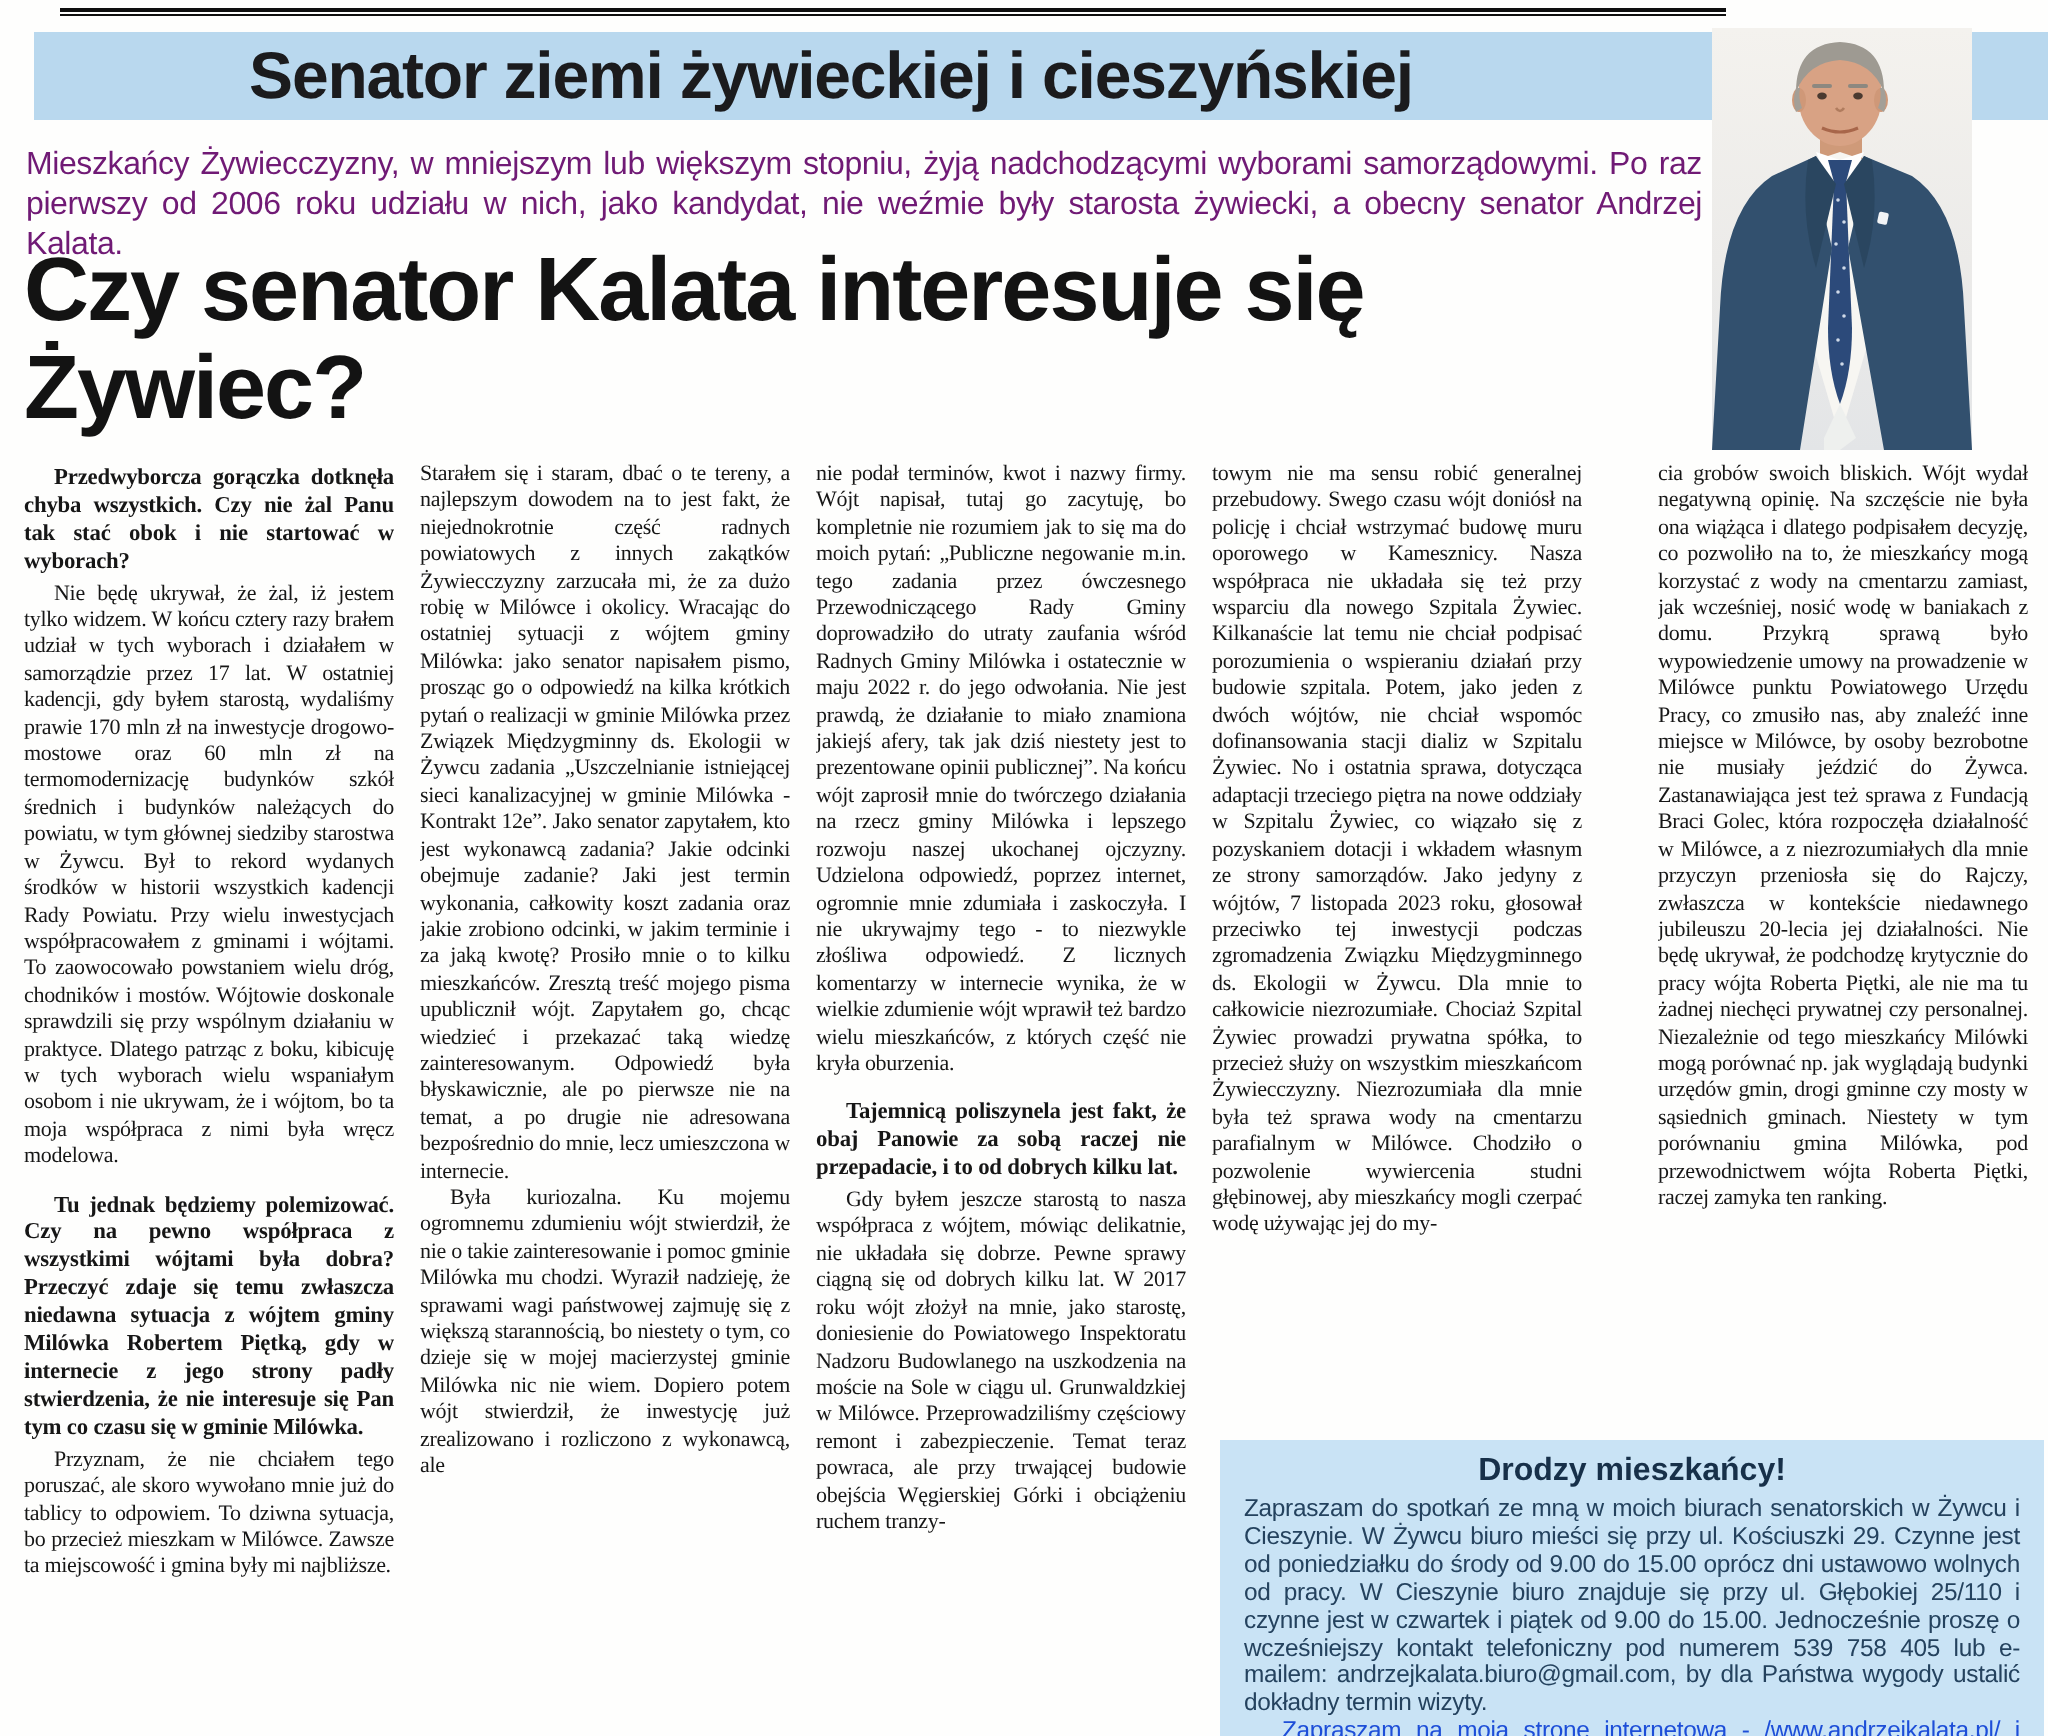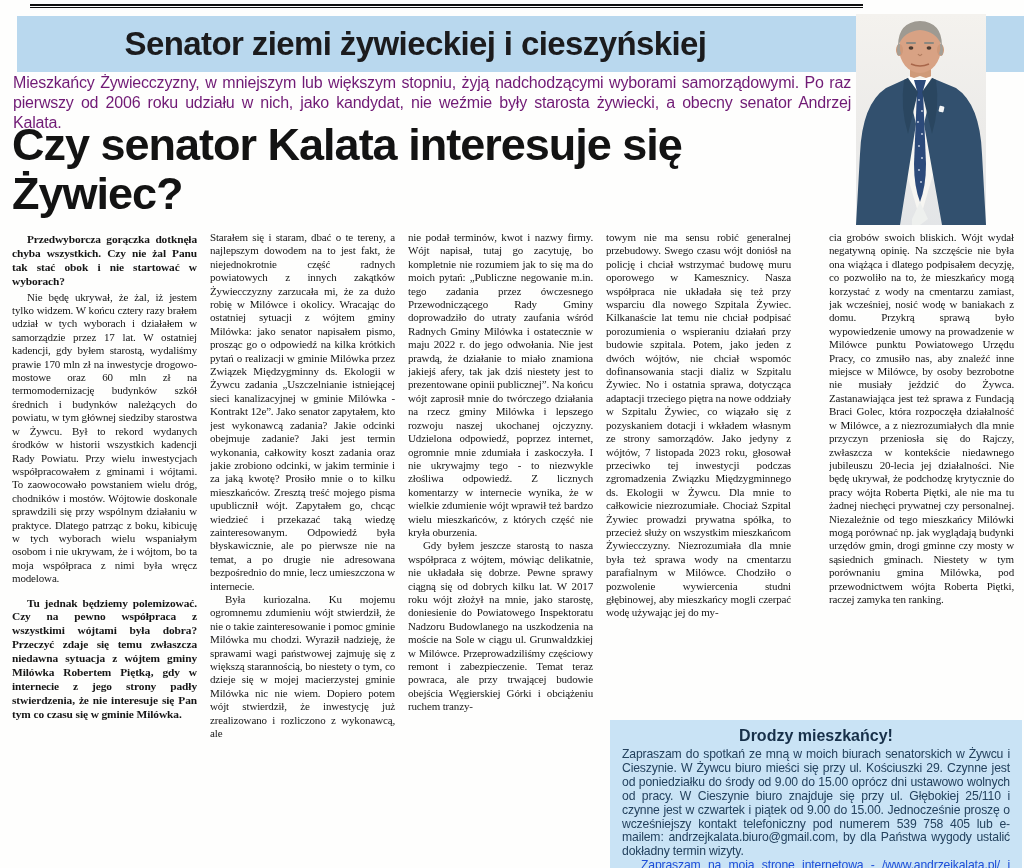--- a/index.html
+++ b/index.html
@@ -21,21 +21,21 @@
   .top-rule{
     position:absolute;left:30px;top:4px;width:833px;height:4px;
     border-top:2.5px solid #0e0e0e;border-bottom:1.5px solid #0e0e0e;
   }
   .payment-label{
     position:absolute;top:24px;right:36px;
     font-family:"Liberation Sans", sans-serif;
     font-size:9px;font-weight:700;letter-spacing:.4px;color:#101010;
   }
   .banner{
-    position:absolute;left:17px;top:16px;right:0;height:56px;
+    position:absolute;left:17px;top:16px;right:0;height:44px;
     background:var(--banner);
   }
   .banner-title{
     height:100%;display:flex;align-items:center;justify-content:center;
     padding-right:210px;
     font-family:"Liberation Sans", sans-serif;
     font-size:33px;font-weight:700;letter-spacing:-0.6px;color:#1b1b1d;
     white-space:nowrap;
   }
   .lead{
@@ -165,27 +165,29 @@
 
       <path d="M56,205 L64,188 L72,205 L64,211 L56,211 Z" fill="#eef0ee"></path>
     </svg>
   </div>
 
   <div class="columns" id="columns">
       <div class="col">
         <p class="question">Przedwyborcza gorączka dotknęła chyba wszystkich. Czy nie żal Panu tak stać obok i nie startować w wyborach?</p>
         <p class="answer">Nie będę ukrywał, że żal, iż jestem tylko widzem. W końcu cztery razy brałem udział w tych wyborach i działałem w samorządzie przez 17 lat. W ostatniej kadencji, gdy byłem starostą, wydaliśmy prawie 170 mln zł na inwestycje drogowo-mostowe oraz 60 mln zł na termomodernizację budynków szkół średnich i budynków należących do powiatu, w tym głównej siedziby starostwa w Żywcu. Był to rekord wydanych środków w historii wszystkich kadencji Rady Powiatu. Przy wielu inwestycjach współpracowałem z gminami i wójtami. To zaowocowało powstaniem wielu dróg, chodników i mostów. Wójtowie doskonale sprawdzili się przy wspólnym działaniu w praktyce. Dlatego patrząc z boku, kibicuję w tych wyborach wielu wspaniałym osobom i nie ukrywam, że i wójtom, bo ta moja współpraca z nimi była wręcz modelowa.</p>
         <p class="question">Tu jednak będziemy polemizować. Czy na pewno współpraca z wszystkimi wójtami była dobra? Przeczyć zdaje się temu zwłaszcza niedawna sytuacja z wójtem gminy Milówka Robertem Piętką, gdy w internecie z jego strony padły stwierdzenia, że nie interesuje się Pan tym co czasu się w gminie Milówka.</p>
+        <p class="answer">Przyznam, że nie chciałem tego poruszać, ale skoro wywołano mnie już do tablicy to odpowiem. To dziwna sytuacja, bo przecież mieszkam w Milówce. Zawsze ta miejscowość i gmina były mi najbliższe.</p>
       </div>
       <div class="col">
         <p class="answer-cont">Starałem się i staram, dbać o te tereny, a najlepszym dowodem na to jest fakt, że niejednokrotnie część radnych powiatowych z innych zakątków Żywiecczyzny zarzucała mi, że za dużo robię w Milówce i okolicy. Wracając do ostatniej sytuacji z wójtem gminy Milówka: jako senator napisałem pismo, prosząc go o odpowiedź na kilka krótkich pytań o realizacji w gminie Milówka przez Związek Międzygminny ds. Ekologii w Żywcu zadania „Uszczelnianie istniejącej sieci kanalizacyjnej w gminie Milówka - Kontrakt 12e”. Jako senator zapytałem, kto jest wykonawcą zadania? Jakie odcinki obejmuje zadanie? Jaki jest termin wykonania, całkowity koszt zadania oraz jakie zrobiono odcinki, w jakim terminie i za jaką kwotę? Prosiło mnie o to kilku mieszkańców. Zresztą treść mojego pisma upublicznił wójt. Zapytałem go, chcąc wiedzieć i przekazać taką wiedzę zainteresowanym. Odpowiedź była błyskawicznie, ale po pierwsze nie na temat, a po drugie nie adresowana bezpośrednio do mnie, lecz umieszczona w internecie.</p>
         <p class="answer">Była kuriozalna. Ku mojemu ogromnemu zdumieniu wójt stwierdził, że nie o takie zainteresowanie i pomoc gminie Milówka mu chodzi. Wyraził nadzieję, że sprawami wagi państwowej zajmuję się z większą starannością, bo niestety o tym, co dzieje się w mojej macierzystej gminie Milówka nic nie wiem. Dopiero potem wójt stwierdził, że inwestycję już zrealizowano i rozliczono z wykonawcą, ale</p>
       </div>
       <div class="col">
         <p class="answer-cont">nie podał terminów, kwot i nazwy firmy. Wójt napisał, tutaj go zacytuję, bo kompletnie nie rozumiem jak to się ma do moich pytań: „Publiczne negowanie m.in. tego zadania przez ówczesnego Przewodniczącego Rady Gminy doprowadziło do utraty zaufania wśród Radnych Gminy Milówka i ostatecznie w maju 2022 r. do jego odwołania. Nie jest prawdą, że działanie to miało znamiona jakiejś afery, tak jak dziś niestety jest to prezentowane opinii publicznej”. Na końcu wójt zaprosił mnie do twórczego działania na rzecz gminy Milówka i lepszego rozwoju naszej ukochanej ojczyzny. Udzielona odpowiedź, poprzez internet, ogromnie mnie zdumiała i zaskoczyła. I nie ukrywajmy tego - to niezwykle złośliwa odpowiedź. Z licznych komentarzy w internecie wynika, że w wielkie zdumienie wójt wprawił też bardzo wielu mieszkańców, z których część nie kryła oburzenia.</p>
+        <p class="question">Tajemnicą poliszynela jest fakt, że obaj Panowie za sobą raczej nie przepadacie, i to od dobrych kilku lat.</p>
         <p class="answer">Gdy byłem jeszcze starostą to nasza współpraca z wójtem, mówiąc delikatnie, nie układała się dobrze. Pewne sprawy ciągną się od dobrych kilku lat. W 2017 roku wójt złożył na mnie, jako starostę, doniesienie do Powiatowego Inspektoratu Nadzoru Budowlanego na uszkodzenia na moście na Sole w ciągu ul. Grunwaldzkiej w Milówce. Przeprowadziliśmy częściowy remont i zabezpieczenie. Temat teraz powraca, ale przy trwającej budowie obejścia Węgierskiej Górki i obciążeniu ruchem tranzy-</p>
       </div>
       <div class="col">
         <p class="answer-cont">towym nie ma sensu robić generalnej przebudowy. Swego czasu wójt doniósł na policję i chciał wstrzymać budowę muru oporowego w Kamesznicy. Nasza współpraca nie układała się też przy wsparciu dla nowego Szpitala Żywiec. Kilkanaście lat temu nie chciał podpisać porozumienia o wspieraniu działań przy budowie szpitala. Potem, jako jeden z dwóch wójtów, nie chciał wspomóc dofinansowania stacji dializ w Szpitalu Żywiec. No i ostatnia sprawa, dotycząca adaptacji trzeciego piętra na nowe oddziały w Szpitalu Żywiec, co wiązało się z pozyskaniem dotacji i wkładem własnym ze strony samorządów. Jako jedyny z wójtów, 7 listopada 2023 roku, głosował przeciwko tej inwestycji podczas zgromadzenia Związku Międzygminnego ds. Ekologii w Żywcu. Dla mnie to całkowicie niezrozumiałe. Chociaż Szpital Żywiec prowadzi prywatna spółka, to przecież służy on wszystkim mieszkańcom Żywiecczyzny. Niezrozumiała dla mnie była też sprawa wody na cmentarzu parafialnym w Milówce. Chodziło o pozwolenie wywiercenia studni głębinowej, aby mieszkańcy mogli czerpać wodę używając jej do my-</p>
       </div>
       <div class="col">
         <p class="answer-cont">cia grobów swoich bliskich. Wójt wydał negatywną opinię. Na szczęście nie była ona wiążąca i dlatego podpisałem decyzję, co pozwoliło na to, że mieszkańcy mogą korzystać z wody na cmentarzu zamiast, jak wcześniej, nosić wodę w baniakach z domu. Przykrą sprawą było wypowiedzenie umowy na prowadzenie w Milówce punktu Powiatowego Urzędu Pracy, co zmusiło nas, aby znaleźć inne miejsce w Milówce, by osoby bezrobotne nie musiały jeździć do Żywca. Zastanawiająca jest też sprawa z Fundacją Braci Golec, która rozpoczęła działalność w Milówce, a z niezrozumiałych dla mnie przyczyn przeniosła się do Rajczy, zwłaszcza w kontekście niedawnego jubileuszu 20-lecia jej działalności. Nie będę ukrywał, że podchodzę krytycznie do pracy wójta Roberta Piętki, ale nie ma tu żadnej niechęci prywatnej czy personalnej. Niezależnie od tego mieszkańcy Milówki mogą porównać np. jak wyglądają budynki urzędów gmin, drogi gminne czy mosty w sąsiednich gminach. Niestety w tym porównaniu gmina Milówka, pod przewodnictwem wójta Roberta Piętki, raczej zamyka ten ranking.</p>
       </div>
     </div>
 

